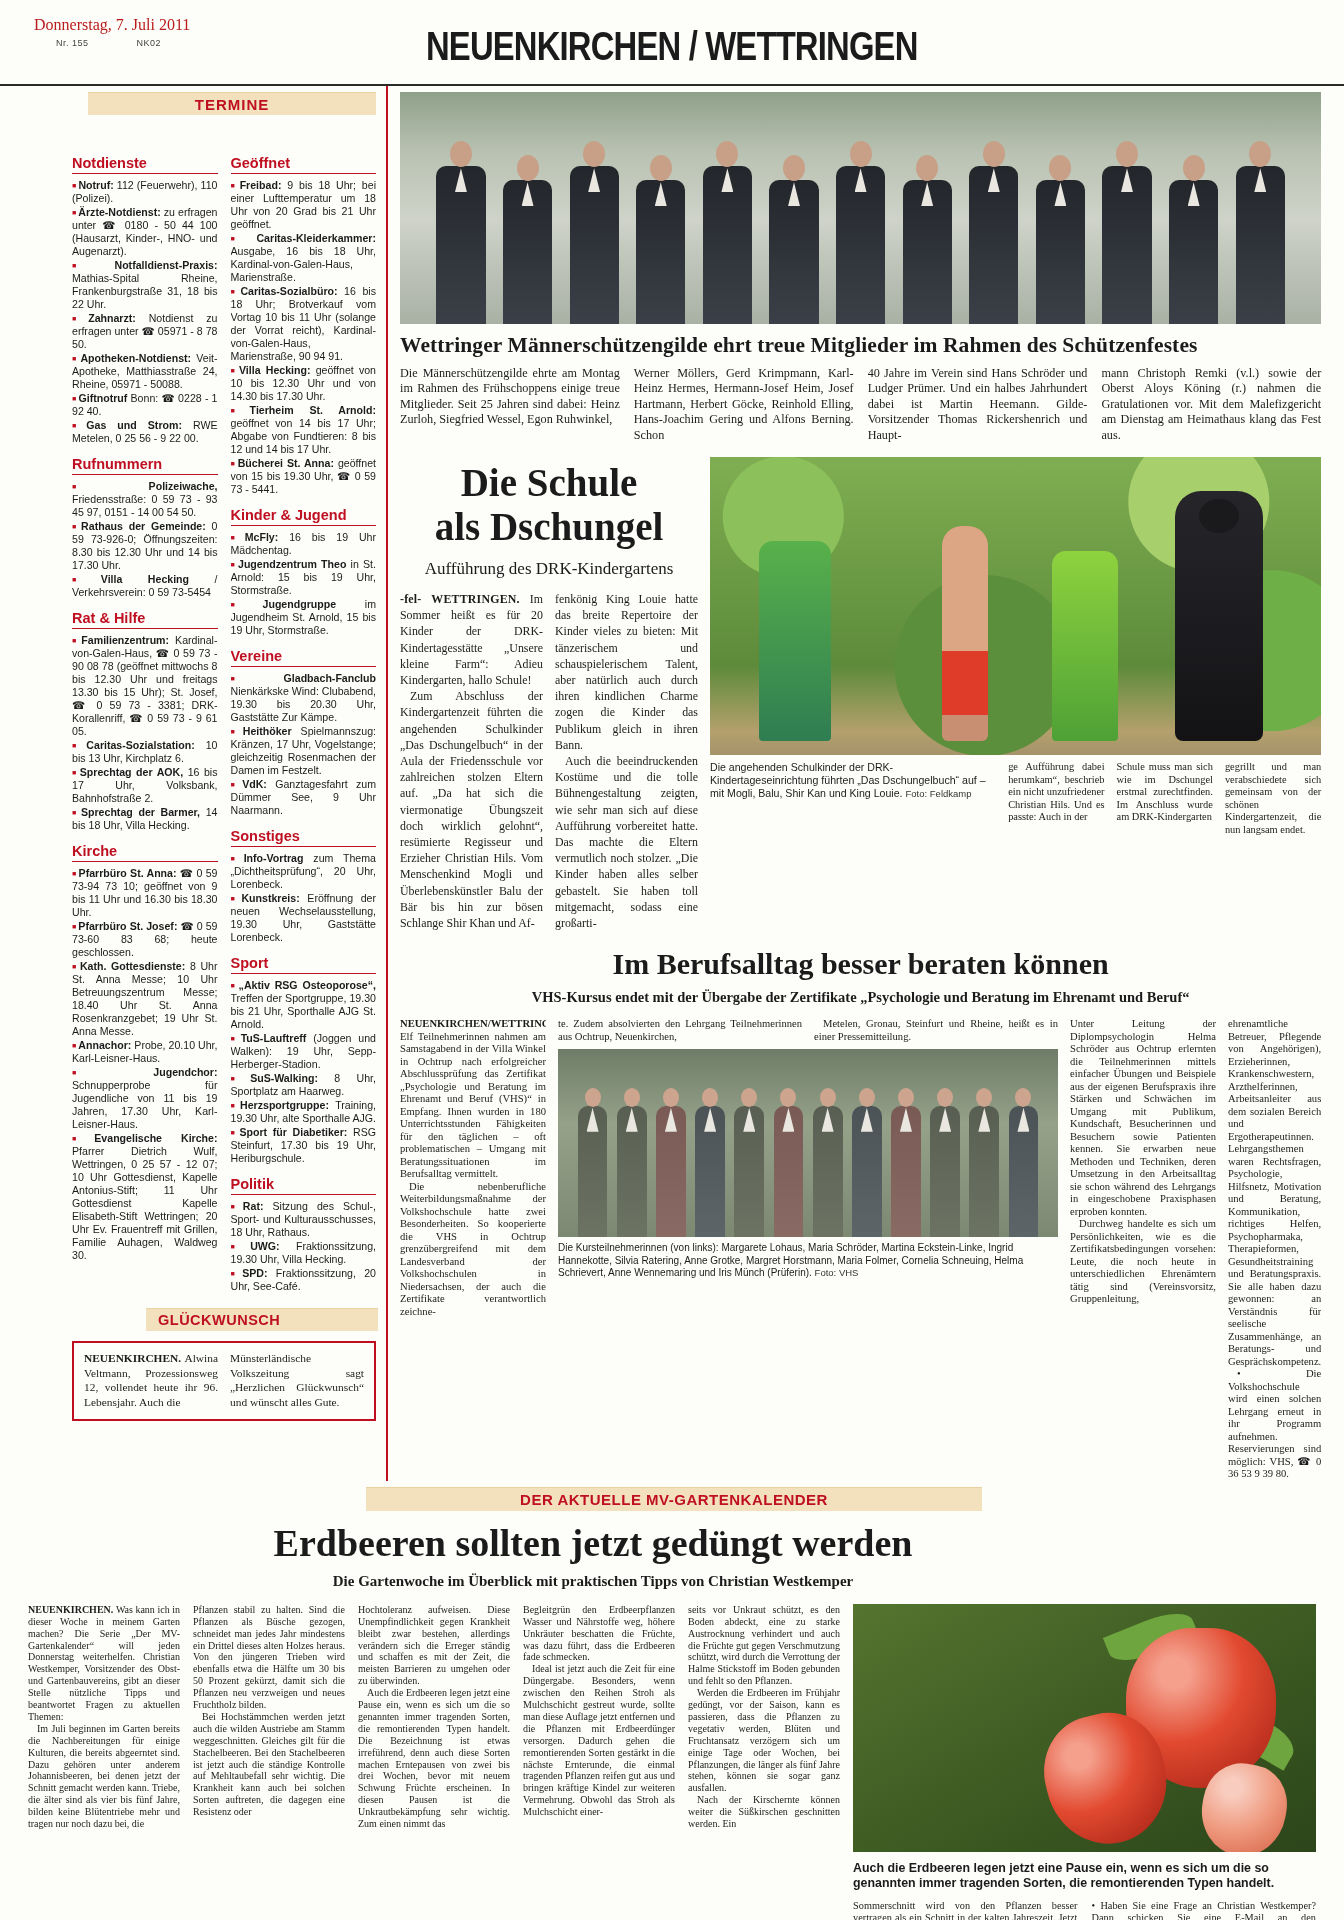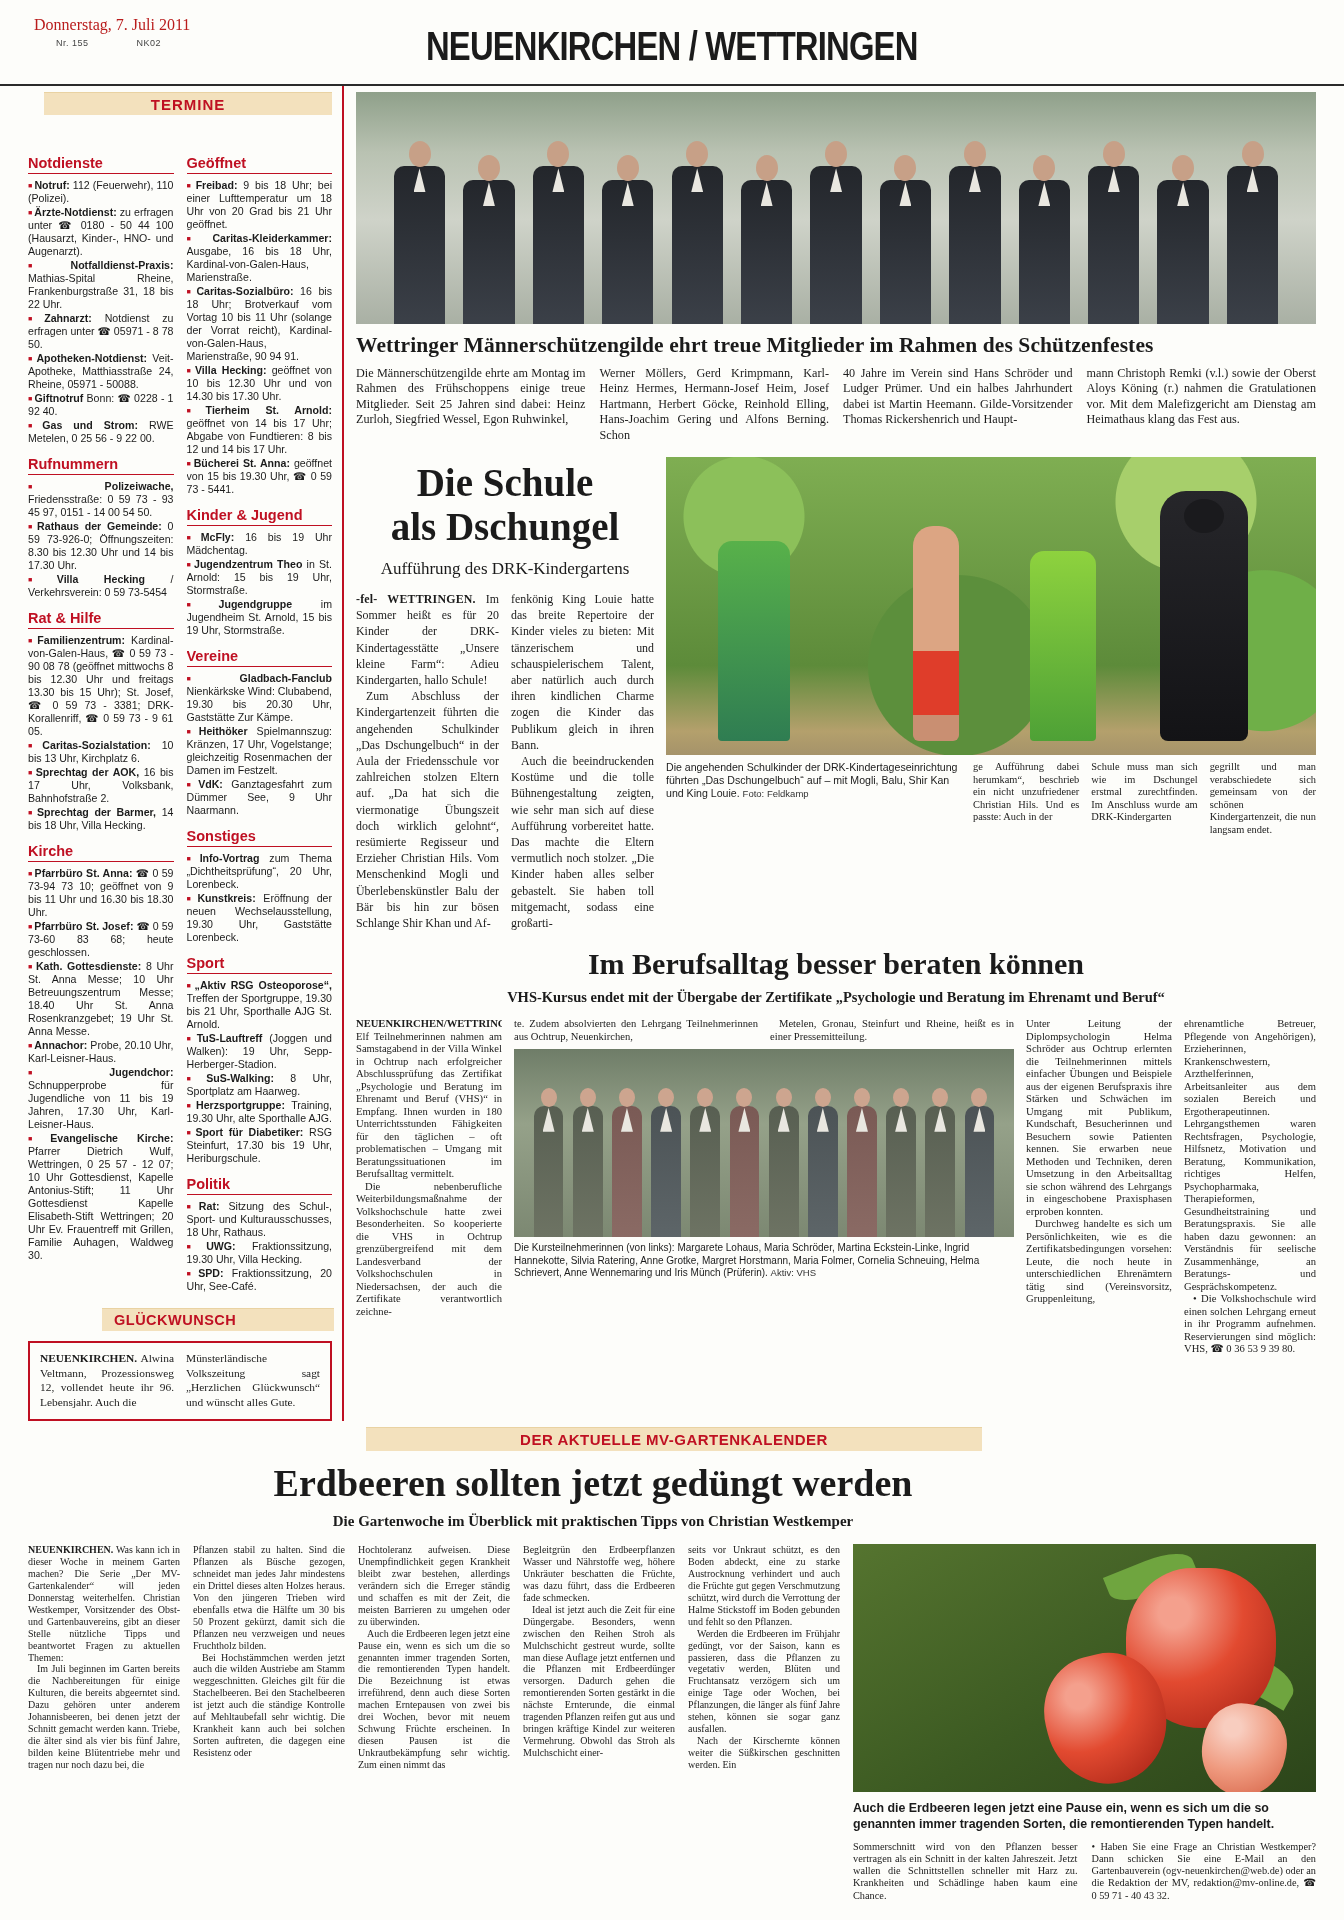--- a/index.html
+++ b/index.html
@@ -9,21 +9,21 @@
   
   .hdr { position:relative; height:86px; padding:10px 28px 0 28px; border-bottom:2px solid #2a2a2a; }
   .hdr-left { position:absolute; left:34px; top:16px; }
   .hdr-date { font-family:"Liberation Serif",serif; font-size:16px; color:#b91c1c; }
   .hdr-issue { font-family:"Liberation Sans",sans-serif; font-size:9px; color:#444; margin-top:4px; letter-spacing:.5px;}
   .hdr-issue span { margin-right:26px;padding-left:22px; }
   .hdr-title { text-align:center; font-family:"Liberation Sans",sans-serif; font-weight:bold;
                font-size:40px; letter-spacing:-1px; margin-top:14px; }
   .hdr-title span { display:inline-block; transform:scaleX(.82); transform-origin:center; white-space:nowrap; }
   
-  .row { display:flex; padding:0 28px; }
+  .row { display:flex; padding:0 28px;margin-left:44px; }
   .rail { width:316px; padding:4px 10px 0 0; border-right:2px solid #bf1022; }
   .main { flex:1; padding-left:12px; }
   
   .bar { background:#f3e1bd; border-top:1px solid #e9d2a2; color:#bf1022;
          font-family:"Liberation Sans",sans-serif; font-weight:bold; }
   .bar-termine { height:23px; font-size:15px; letter-spacing:1px; text-align:center; line-height:23px;
                  margin:2px 0 0 16px; }
   .bar-glueck { height:23px; font-size:14.5px; letter-spacing:.5px; line-height:23px; padding-left:12px;
                 width:232px; margin:14px 0 0 74px; }
   .bar-garten { height:24px; font-size:15px; letter-spacing:.5px; text-align:center; line-height:24px;
@@ -85,21 +85,21 @@
   .dsch { display:flex; gap:12px; margin-top:14px; }
   .dsch-left { width:298px; }
   .dsch-left h2 { font-size:39px; line-height:44px; text-align:center; font-weight:bold; margin-top:4px; }
   .dsch-sub { font-size:17px; text-align:center; margin:10px 0 12px 0; }
   .cols2 { display:flex; gap:12px; }
   .cols2 > div { flex:1; overflow:hidden; }
   .art p { font-size:11.9px; line-height:16.2px; text-align:justify; hyphens:auto; -webkit-hyphens:auto; }
   .art p.ind { text-indent:10px; }
   .art p b { letter-spacing:.2px; }
   .dsch-right { flex:1; }
-  .dsch-bottom { display:flex; gap:8px; margin-top:6px; }
+  .dsch-bottom { display:flex; gap:17px; margin-top:6px; }
   .dsch-cap { width:46%; font-family:"Liberation Sans",sans-serif; font-size:10.6px; line-height:13px; }
   .dsch-cont { flex:1; display:flex; gap:12px; }
   .dsch-cont p { flex:1; font-size:10.4px; line-height:12.6px; text-align:justify; hyphens:auto; -webkit-hyphens:auto; text-indent:0 !important;}
   .h-beruf { font-size:30px; font-weight:bold; text-align:center; margin-top:16px; }
   .sub-beruf { font-size:14.5px; font-weight:bold; text-align:center; margin-top:8px; }
   .beruf-row { display:flex; gap:12px; margin-top:12px; }
   .b-col { width:146px; overflow:hidden; }
   .b-col5 { flex:1; overflow:hidden; }
   .b-mid { width:500px; }
   .b-minis { display:flex; gap:12px; margin-bottom:6px; }
@@ -320,21 +320,21 @@
                 <div class="person"></div>
                 <div class="person"></div>
                 <div class="person"></div>
                 <div class="person"></div>
                 <div class="person"></div>
                 <div class="person"></div>
               </div>
           </div>
           <div class="b-cap">
             <span>Die Kursteilnehmerinnen (von links): Margarete Lohaus, Maria Schröder, Martina Eckstein-Linke, Ingrid Hannekotte, Silvia Ratering, Anne Grotke, Margret Horstmann, Maria Folmer, Cornelia Schneuing, Helma Schrievert, Anne Wennemaring und Iris Münch (Prüferin).</span>
-            <span class="cap-credit">Aktiv: VHS</span>
+            <span class="cap-credit">Foto: VHS</span>
           </div>
         </div>
         <div class="b-col">
             <p>Unter Leitung der Diplompsychologin Helma Schröder aus Ochtrup erlernten die Teilnehmerinnen mittels einfacher Übungen und Beispiele aus der eigenen Berufspraxis ihre Stärken und Schwächen im Umgang mit Publikum, Kundschaft, Besucherinnen und Besuchern sowie Patienten kennen. Sie erwarben neue Methoden und Techniken, deren Umsetzung in den Arbeitsalltag sie schon während des Lehrgangs in eingeschobene Praxisphasen erproben konnten.</p>
             <p class="ind">Durchweg handelte es sich um Persönlichkeiten, wie es die Zertifikatsbedingungen vorsehen: Leute, die noch heute in unterschiedlichen Ehrenämtern tätig sind (Vereinsvorsitz, Gruppenleitung,</p>
           </div>
         <div class="b-col5">
             <p>ehrenamtliche Betreuer, Pflegende von Angehörigen), Erzieherinnen, Krankenschwestern, Arzthelferinnen, Arbeitsanleiter aus dem sozialen Bereich und Ergotherapeutinnen. Lehrgangsthemen waren Rechtsfragen, Psychologie, Hilfsnetz, Motivation und Beratung, Kommunikation, richtiges Helfen, Psychopharmaka, Therapieformen, Gesundheitstraining und Beratungspraxis. Sie alle haben dazu gewonnen: an Verständnis für seelische Zusammenhänge, an Beratungs- und Gesprächskompetenz.</p>
             <p class="ind">• Die Volkshochschule wird einen solchen Lehrgang erneut in ihr Programm aufnehmen. Reservierungen sind möglich: VHS, ☎ 0 36 53 9 39 80.</p>
           </div>

